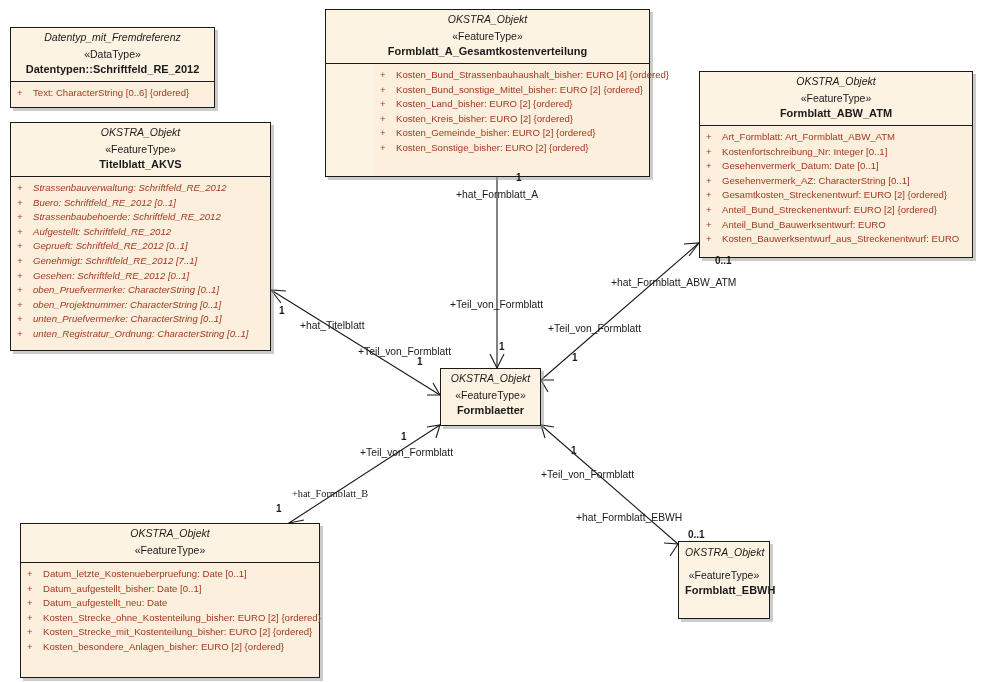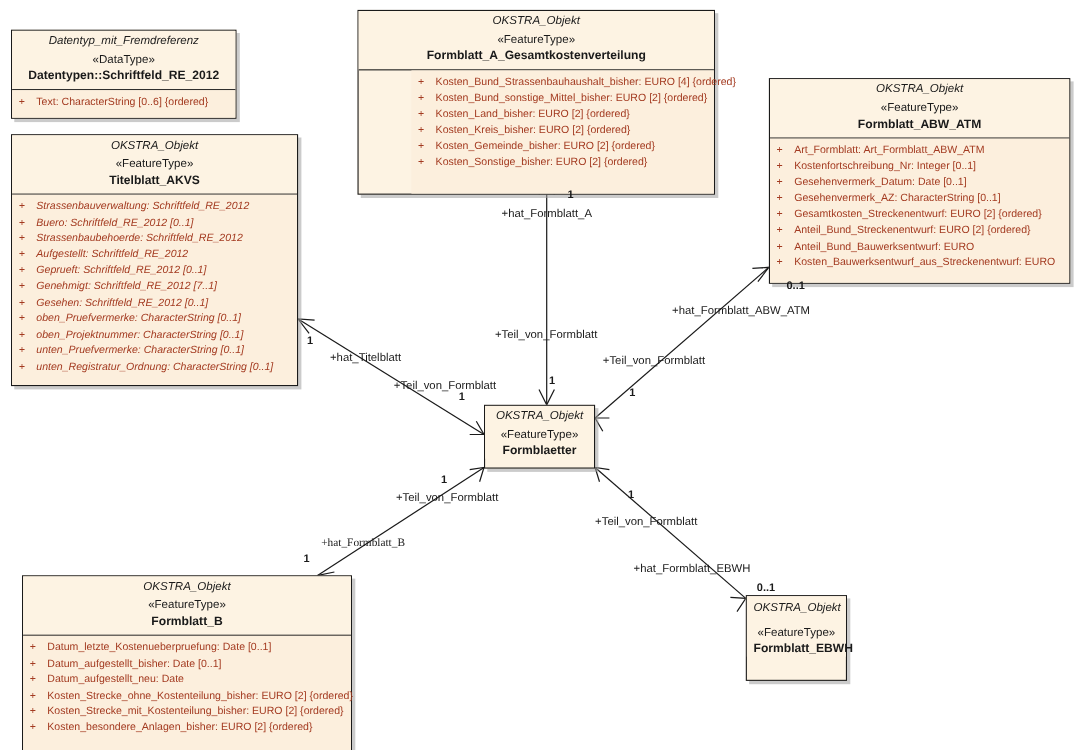--- a/index.html
+++ b/index.html
@@ -203,21 +203,20 @@
       <div class="meta">OKSTRA_Objekt</div>
       <div class="stereo">«FeatureType»</div>
       <div class="cname">Formblaetter</div>
     </div>
   </div>
 
   <div class="umlbox" style="left:20px; top:523px; width:300px;">
     <div class="hdr">
       <div class="meta">OKSTRA_Objekt</div>
       <div class="stereo">«FeatureType»</div>
-      <div class="cname">Formblatt_B</div>
     </div>
     <div class="attrs" style="padding-bottom:22px;">
       <div class="attr"><span class="vis">+</span><span>Datum_letzte_Kostenueberpruefung: Date [0..1]</span></div>
       <div class="attr"><span class="vis">+</span><span>Datum_aufgestellt_bisher: Date [0..1]</span></div>
       <div class="attr"><span class="vis">+</span><span>Datum_aufgestellt_neu: Date</span></div>
       <div class="attr"><span class="vis">+</span><span>Kosten_Strecke_ohne_Kostenteilung_bisher: EURO [2] {ordered}</span></div>
       <div class="attr"><span class="vis">+</span><span>Kosten_Strecke_mit_Kostenteilung_bisher: EURO [2] {ordered}</span></div>
       <div class="attr"><span class="vis">+</span><span>Kosten_besondere_Anlagen_bisher: EURO [2] {ordered}</span></div>
     </div>
   </div>

